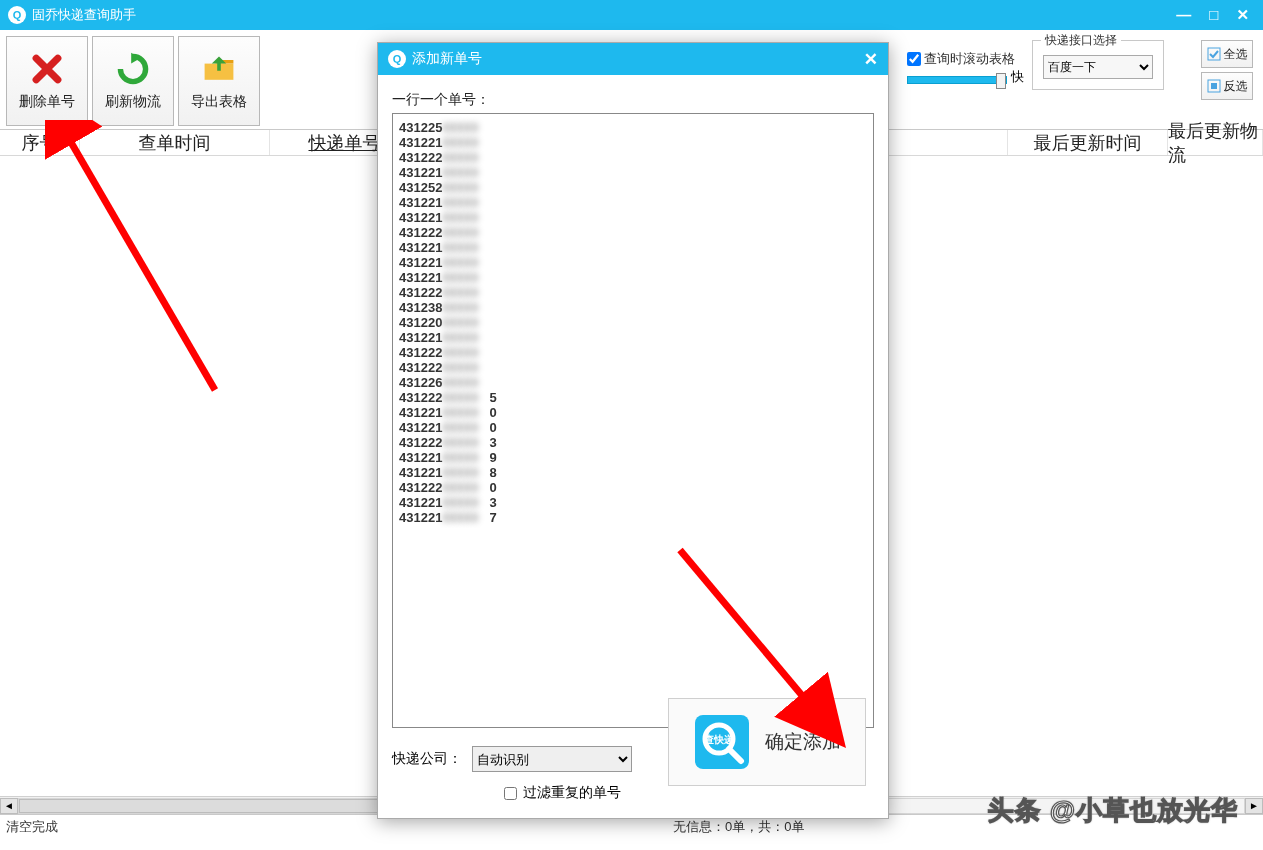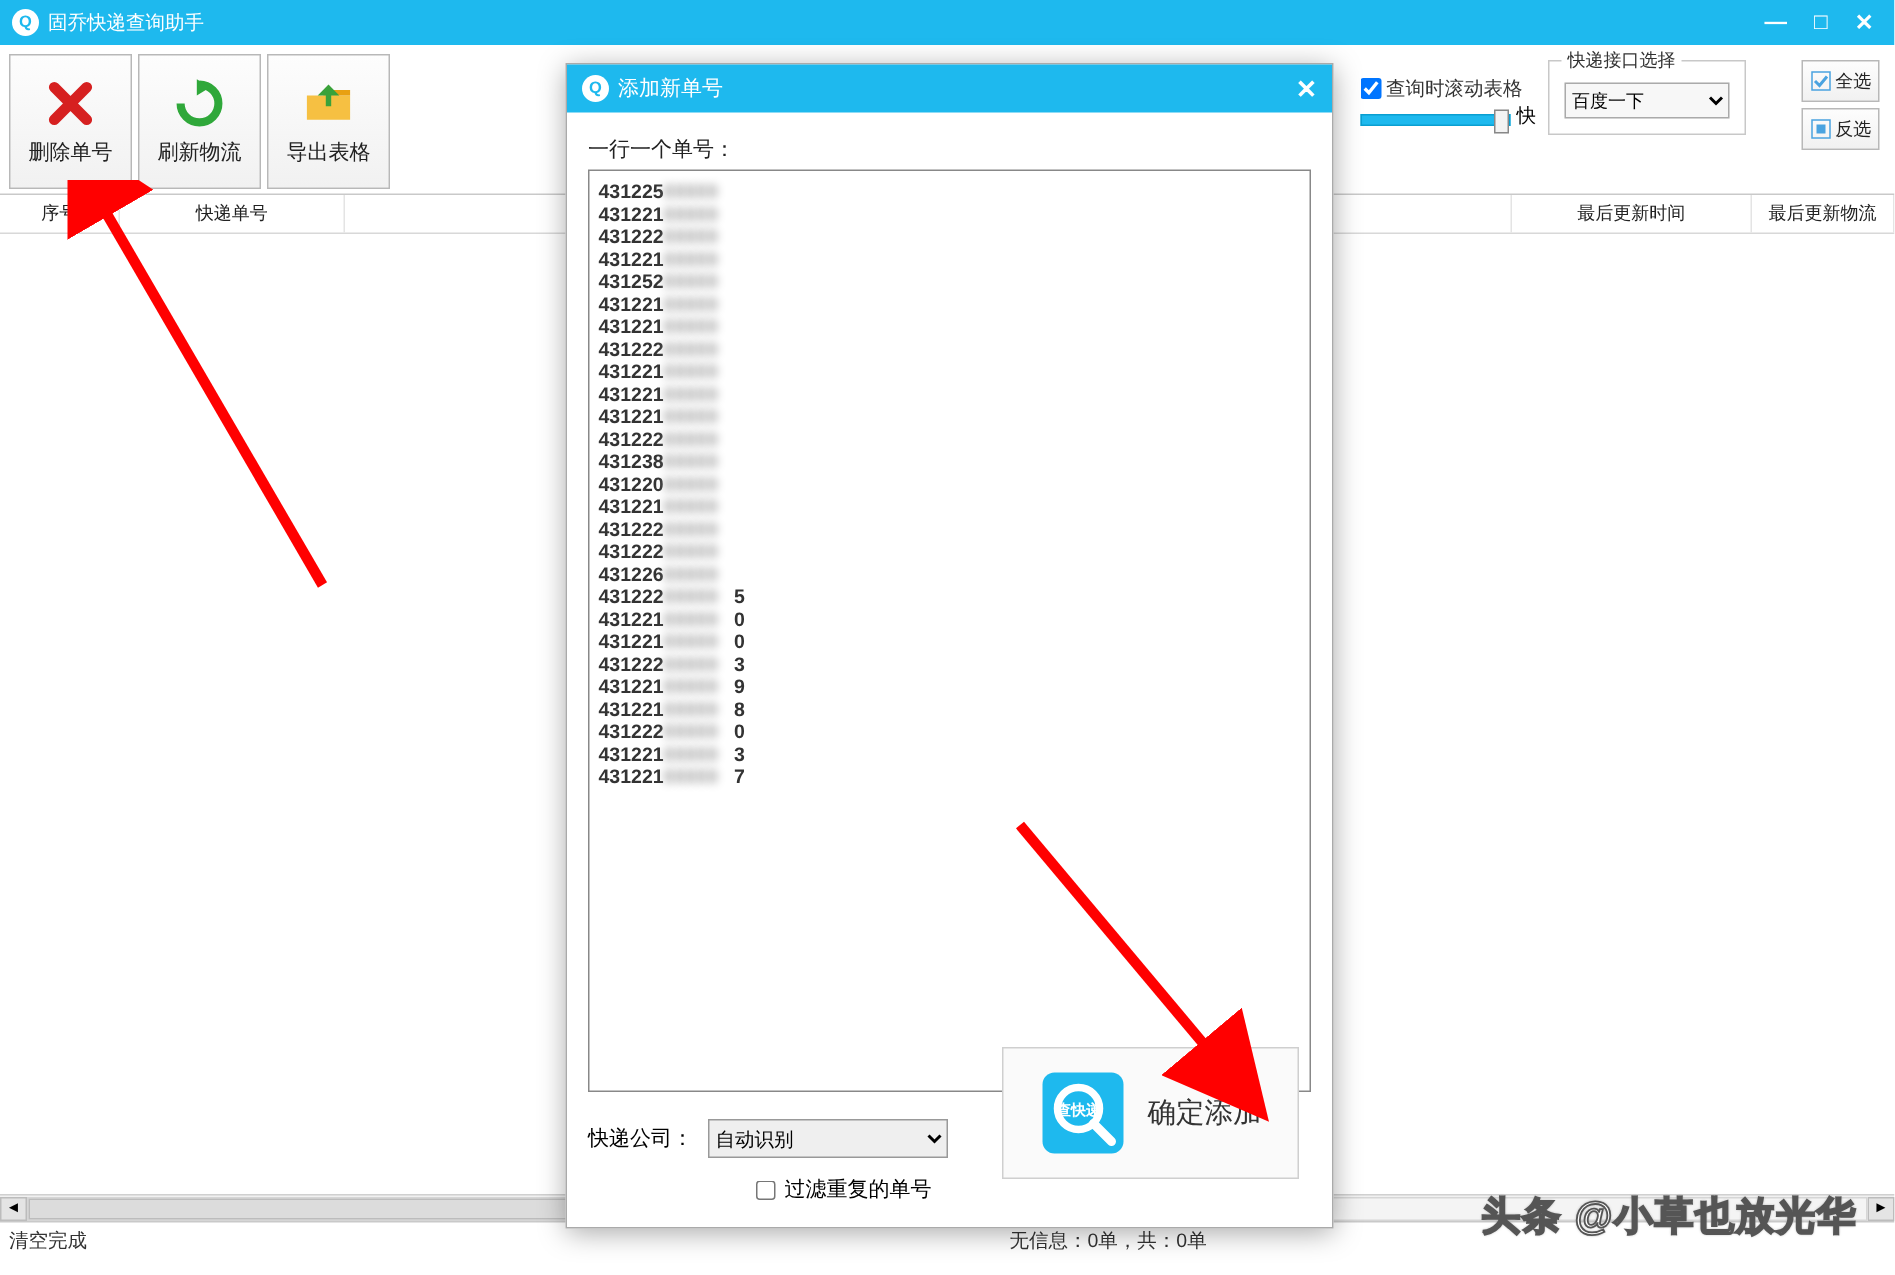--- a/index.html
+++ b/index.html
@@ -23,25 +23,25 @@
 .slider-track { width: 100px; height: 8px; background: #1eb9ee; border: 1px solid #0a9fd1; margin-top: 6px; position: relative; }
 .slider-track .thumb { position: absolute; right: 0; top: -4px; width: 10px; height: 16px; background: #f3f3f3; border: 1px solid #888; }
 .fast-label { font-size: 13px; margin-left: 4px; }
 
 .api-group { border: 1px solid #c8c8c8; padding: 6px 10px 10px 10px; position: relative; margin-right: 6px; }
 .api-group .legend { position: absolute; top: -9px; left: 8px; background: #fff; padding: 0 4px; font-size: 12px; color: #333; }
 .api-group select { width: 110px; height: 24px; font-size: 12px; border: 1px solid #aaa; background: #f7f7f7; margin-top: 8px; }
 
 .sel-btns { display: flex; flex-direction: column; gap: 4px; }
 
-.table-head { display: flex; height: 26px; background: #fff; border-bottom: 1px solid #d8d8d8; font-size: 12px; color: #222; }
+.table-head { display: flex; height: 26px; background: #fff; border-bottom: 1px solid #d8d8d8; font-size: 18px; color: #222; }
 .table-head div { border-right: 1px solid #e4e4e4; display: flex; align-items: center; justify-content: center; }
 .col-seq { width: 80px; }
 .col-time { width: 190px; }
-.col-no { width: 150px; }
+.col-no { width: 150px; text-decoration: underline; }
 .col-gap { flex: 1; }
 .col-update { width: 160px; }
 .col-logi { width: 95px; }
 
 .table-body { height: 640px; overflow: auto; }
 
 .hscroll { height: 18px; background: #f1f1f1; border-top: 1px solid #d0d0d0; display: flex; align-items: center; }
 .hscroll .arrow { width: 18px; height: 16px; background: #e4e4e4; border: 1px solid #bcbcbc; font-size: 10px; display: flex; align-items: center; justify-content: center; }
 .hscroll .track { flex: 1; height: 16px; background: #f4f4f4; border: 1px solid #d6d6d6; position: relative; }
 .hscroll .thumb { position: absolute; left: 0; width: 700px; height: 14px; background: #dcdcdc; border: 1px solid #bcbcbc; }
@@ -141,20 +141,21 @@
             <rect x="4" y="4" width="6" height="6" fill="#4aa3e0"></rect>
           </svg>
         <span>反选</span>
       </div>
     </div>
   </div>
 </div>
 
 <div class="table-head">
   <div class="col-seq">序号</div>
+  <div class="col-time">查单时间</div>
   <div class="col-no">快递单号</div>
   <div class="col-gap"></div>
   <div class="col-update">最后更新时间</div>
   <div class="col-logi">最后更新物流</div>
 </div>
 <div class="table-body"></div>
 
 <div class="hscroll">
   <div class="arrow">◄</div>
   <div class="track">

